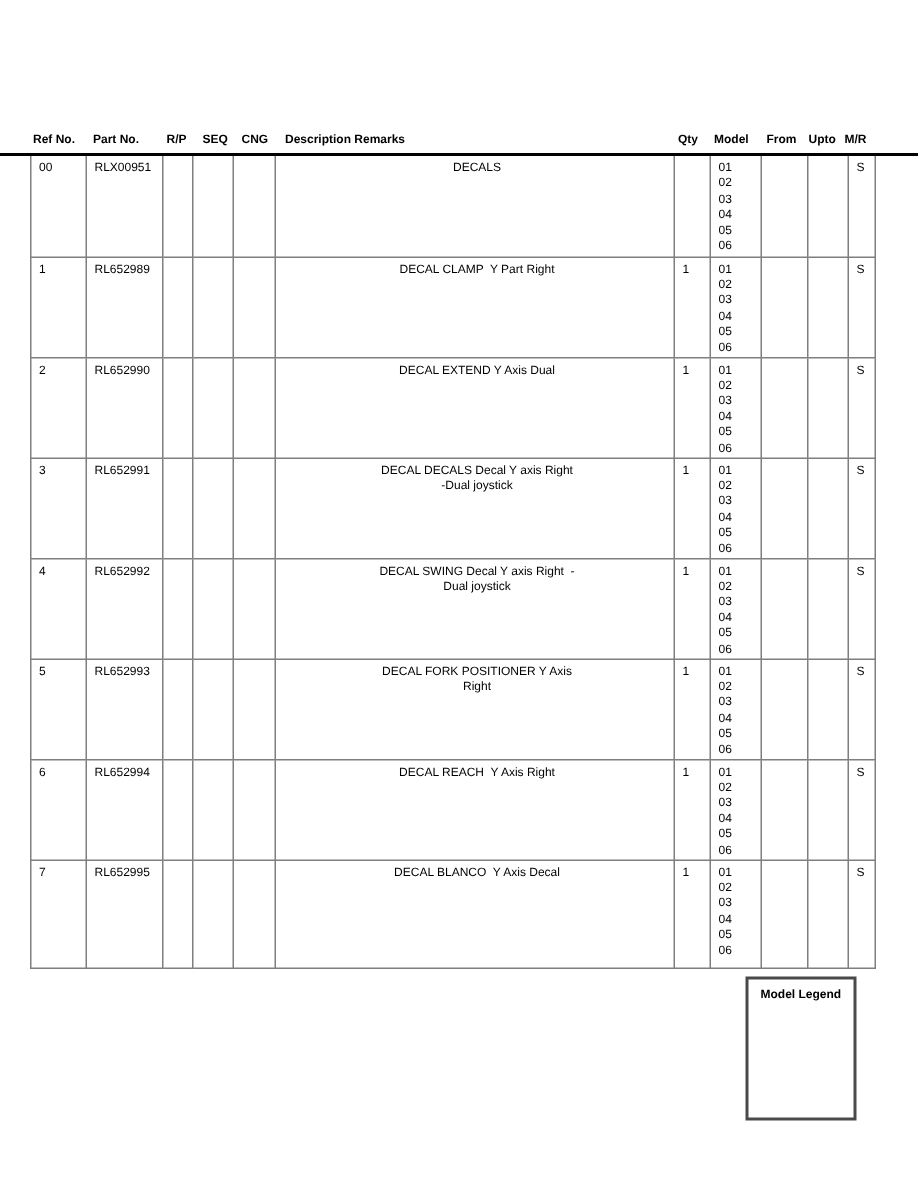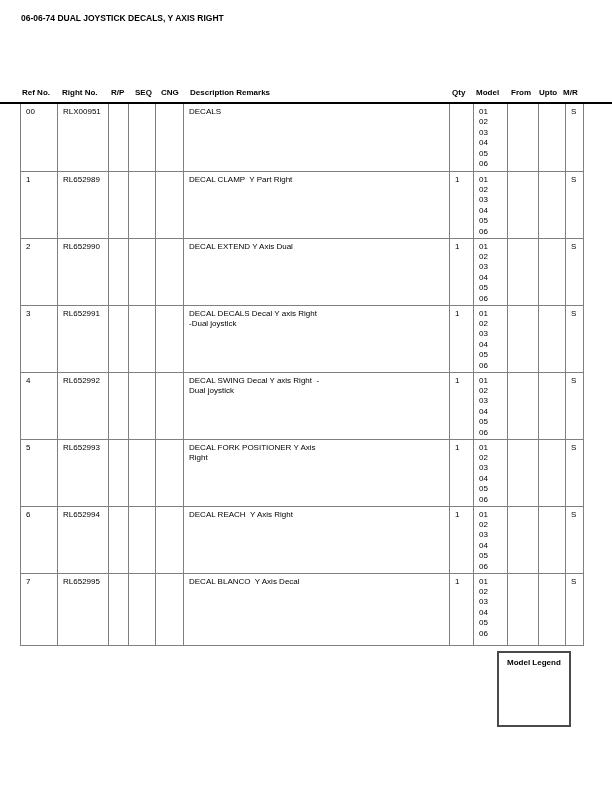--- a/index.html
+++ b/index.html
@@ -66,29 +66,29 @@
     padding: 3px 2px 0 5px;
     line-height: 10.4px;
     white-space: pre-wrap;
     overflow: hidden;
     font-size: 8px;
   }
   table.parts tr { height: 67px; margin-left: 32px; }
   table.parts tr:last-child { height: 72px; }
   table.parts tr:first-child td { border-top: none; }
   td.c-ref  { padding-left: 6px; }
-  td.c-desc { padding-left: 8px; }
+  td.c-desc { padding-left: 8px; text-align: center; }
   td.c-qty  { padding-left: 6px; }
   td.c-mr   { padding-left: 4px; }
   .legend {
     position: absolute;
     left: 497px;
     top: 651px;
     width: 74px;
-    height: 76px;
+    height: 96px;
     box-sizing: border-box;
     border: 2px solid #4a4a4a;
     background: #ffffff;
     padding: 4px 2px 0 5px;
   }
   .legend-title {
     font-size: 8px;
     font-weight: bold;
     line-height: 10px;
     margin: 1px 0 4px 3px;
@@ -98,26 +98,25 @@
     font-size: 8px;
     line-height: 10.4px;
     white-space: nowrap;
   }
 </style>
 </head>
 <body>
 
 <div class="page">
 
-  <div class="title">06-06-74 DUAL JOYSTICK DECALS, Y AXIS RIGHT</div>
 
 
   <div class="col-headers">
     <span class="ch" style="left:22px">Ref No.</span>
-    <span class="ch" style="left:62px">Right No.</span>
+    <span class="ch" style="left:62px">Part No.</span>
     <span class="ch" style="left:111px">R/P</span>
     <span class="ch" style="left:135px">SEQ</span>
     <span class="ch" style="left:161px">CNG</span>
     <span class="ch" style="left:190px">Description Remarks</span>
     <span class="ch" style="left:452px">Qty</span>
     <span class="ch" style="left:476px">Model</span>
     <span class="ch" style="left:511px">From</span>
     <span class="ch" style="left:539px">Upto</span>
     <span class="ch" style="left:563px">M/R</span>
   </div>

